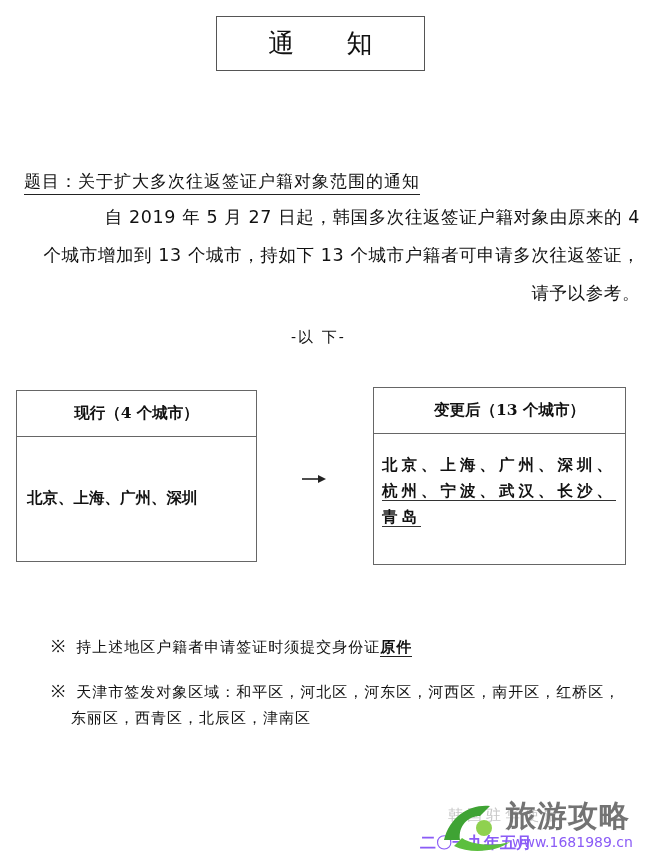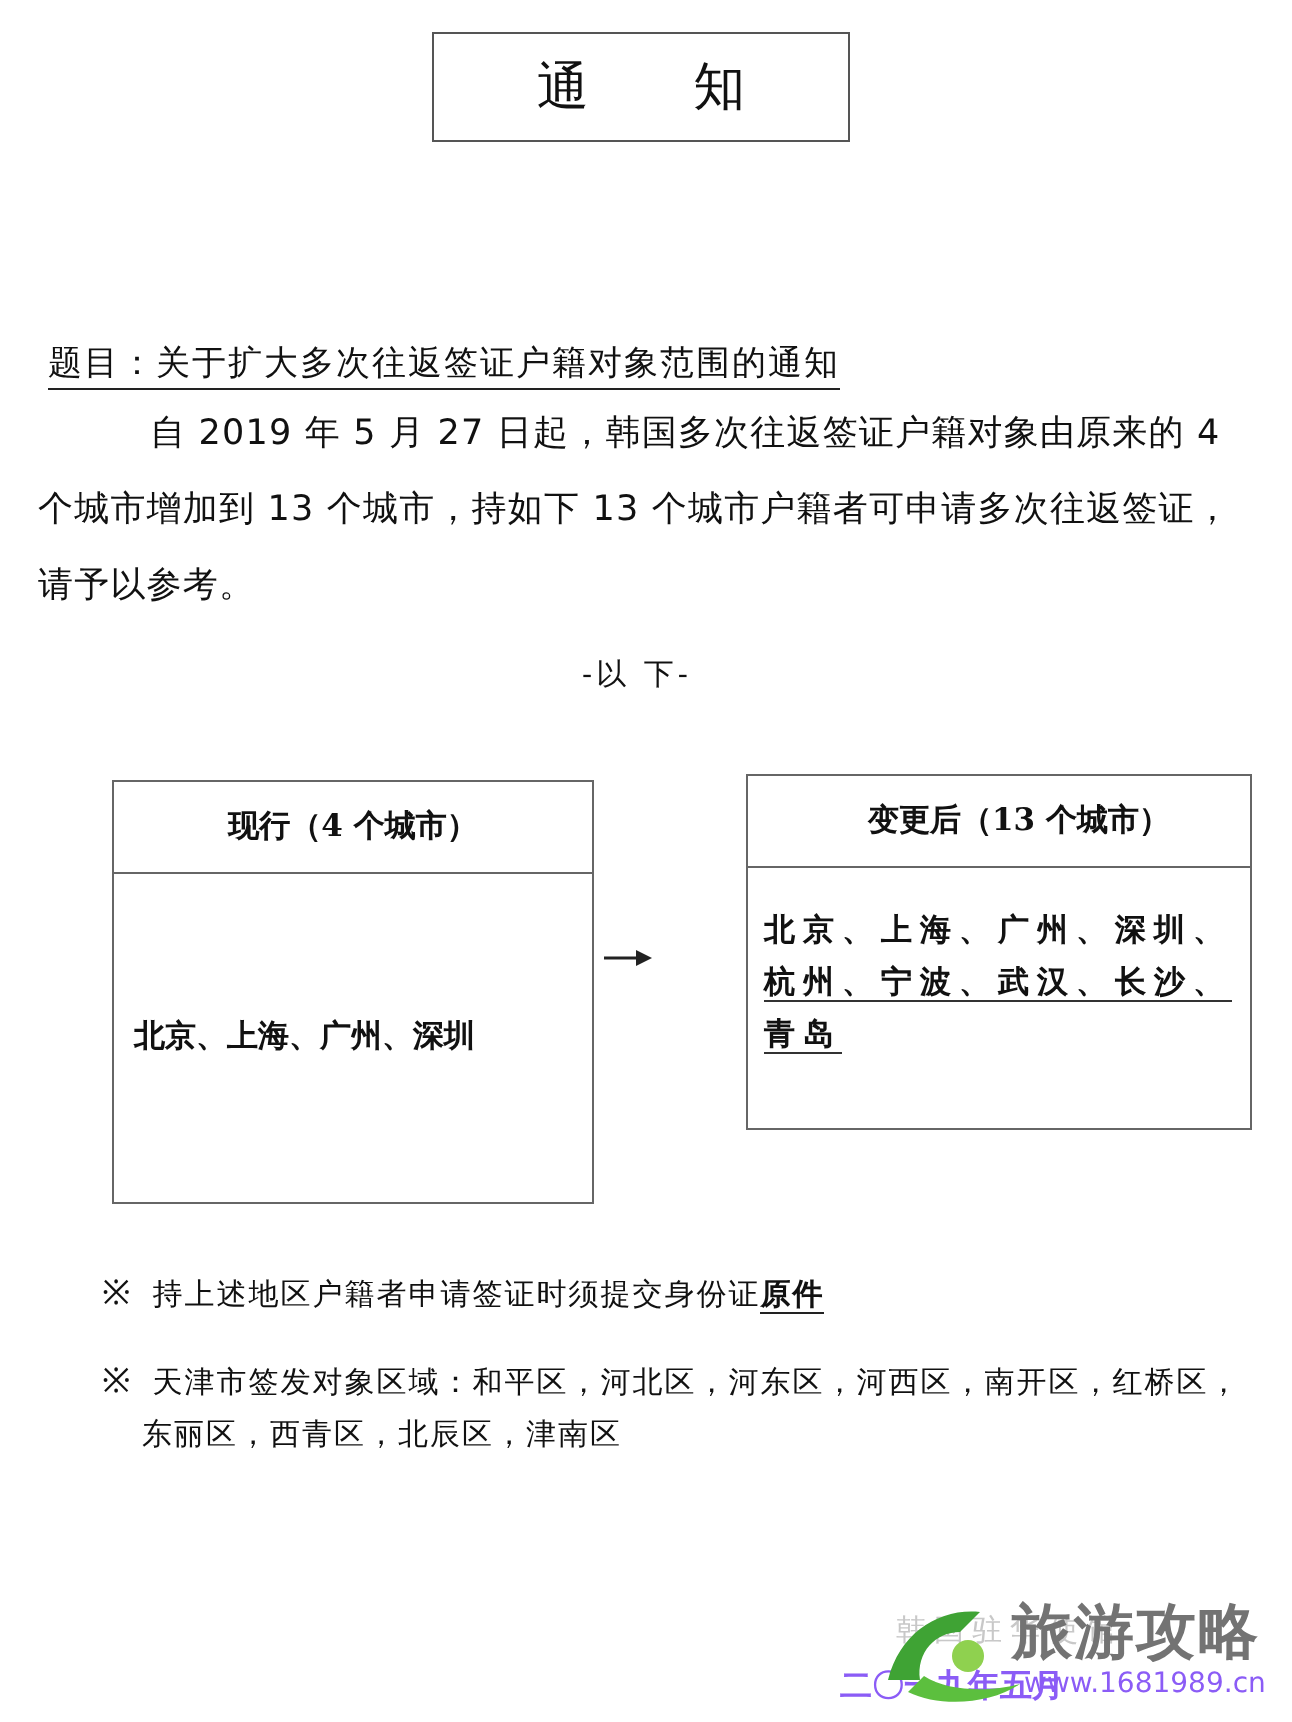--- a/index.html
+++ b/index.html
@@ -11,31 +11,31 @@
     position:absolute; left:216px; top:16px; width:209px; height:55px;
     border:1.5px solid #555; box-sizing:border-box;
     display:flex; align-items:center; justify-content:center;
     font-size:26px; font-weight:normal; letter-spacing:22px; padding-left:22px;
   }
   .subject {
     position:absolute; left:24px; top:122px; font-size:17px; font-weight:normal;
     border-bottom:1.5px solid #222; padding-bottom:1px; letter-spacing:1px;margin-top:48px;
   }
   .para {
-    position:absolute; left:19px; top:198px; width:600px;
+    position:absolute; left:40px; top:198px; width:600px;
     font-family:"DejaVu Sans","Liberation Sans",sans-serif;
-    font-size:17.5px; line-height:38px; text-indent:56px; letter-spacing:0.6px;
+    font-size:17.5px; line-height:38px; text-indent:56px; letter-spacing:0.6px;text-align:right;
   }
   .below {
     position:absolute; left:291px; top:328px; font-size:15px; letter-spacing:2px;
   }
   .box {
     position:absolute; border:1.5px solid #666; box-sizing:border-box;
   }
-  .box-left { left:16px; top:390px; width:241px; height:212px;margin-left:40px; }
+  .box-left { left:16px; top:390px; width:241px; height:172px; }
   .box-right { left:373px; top:387px; width:253px; height:178px; }
   .box-head {
     height:45px; border-bottom:1.5px solid #666; display:flex; align-items:center;
     font-size:15.5px; font-weight:bold;
   }
   .box-left .box-head { justify-content:center; }
   .box-right .box-head { padding-left:60px; }
   .box-body-left {
     position:absolute; left:0; right:0; top:45px; bottom:0;
     display:flex; align-items:center; padding-left:10px; font-size:15.5px; font-weight:bold;

